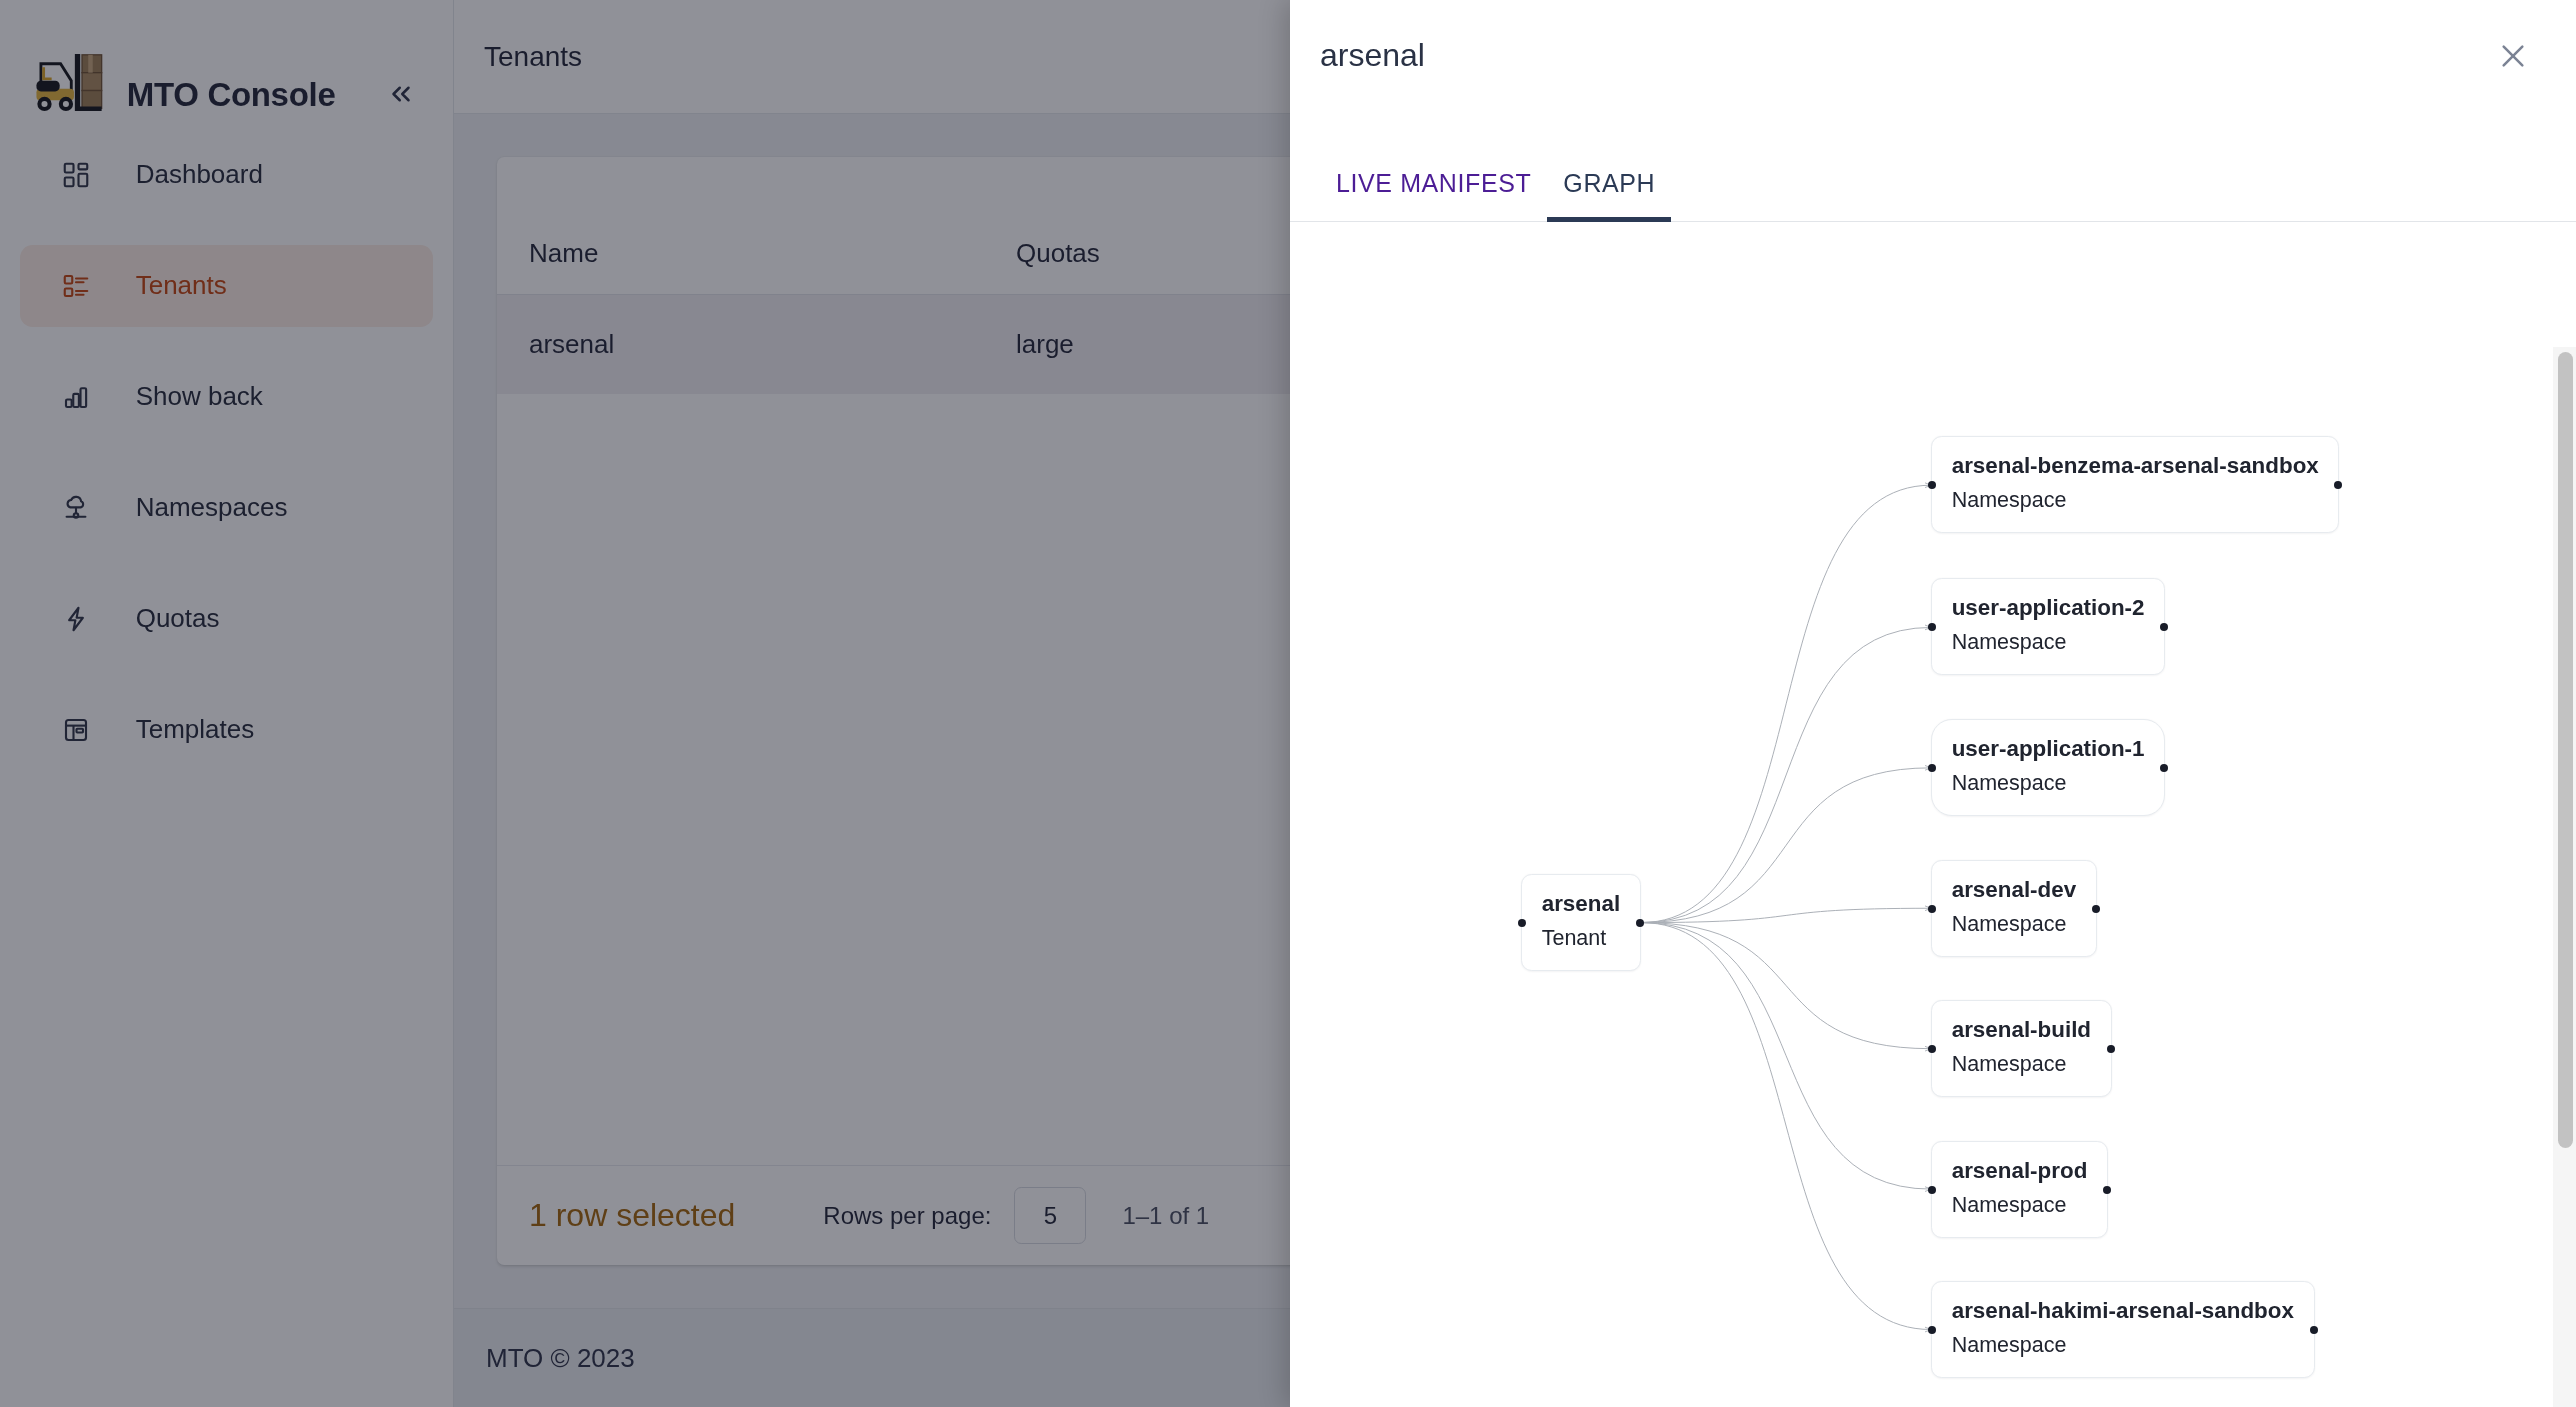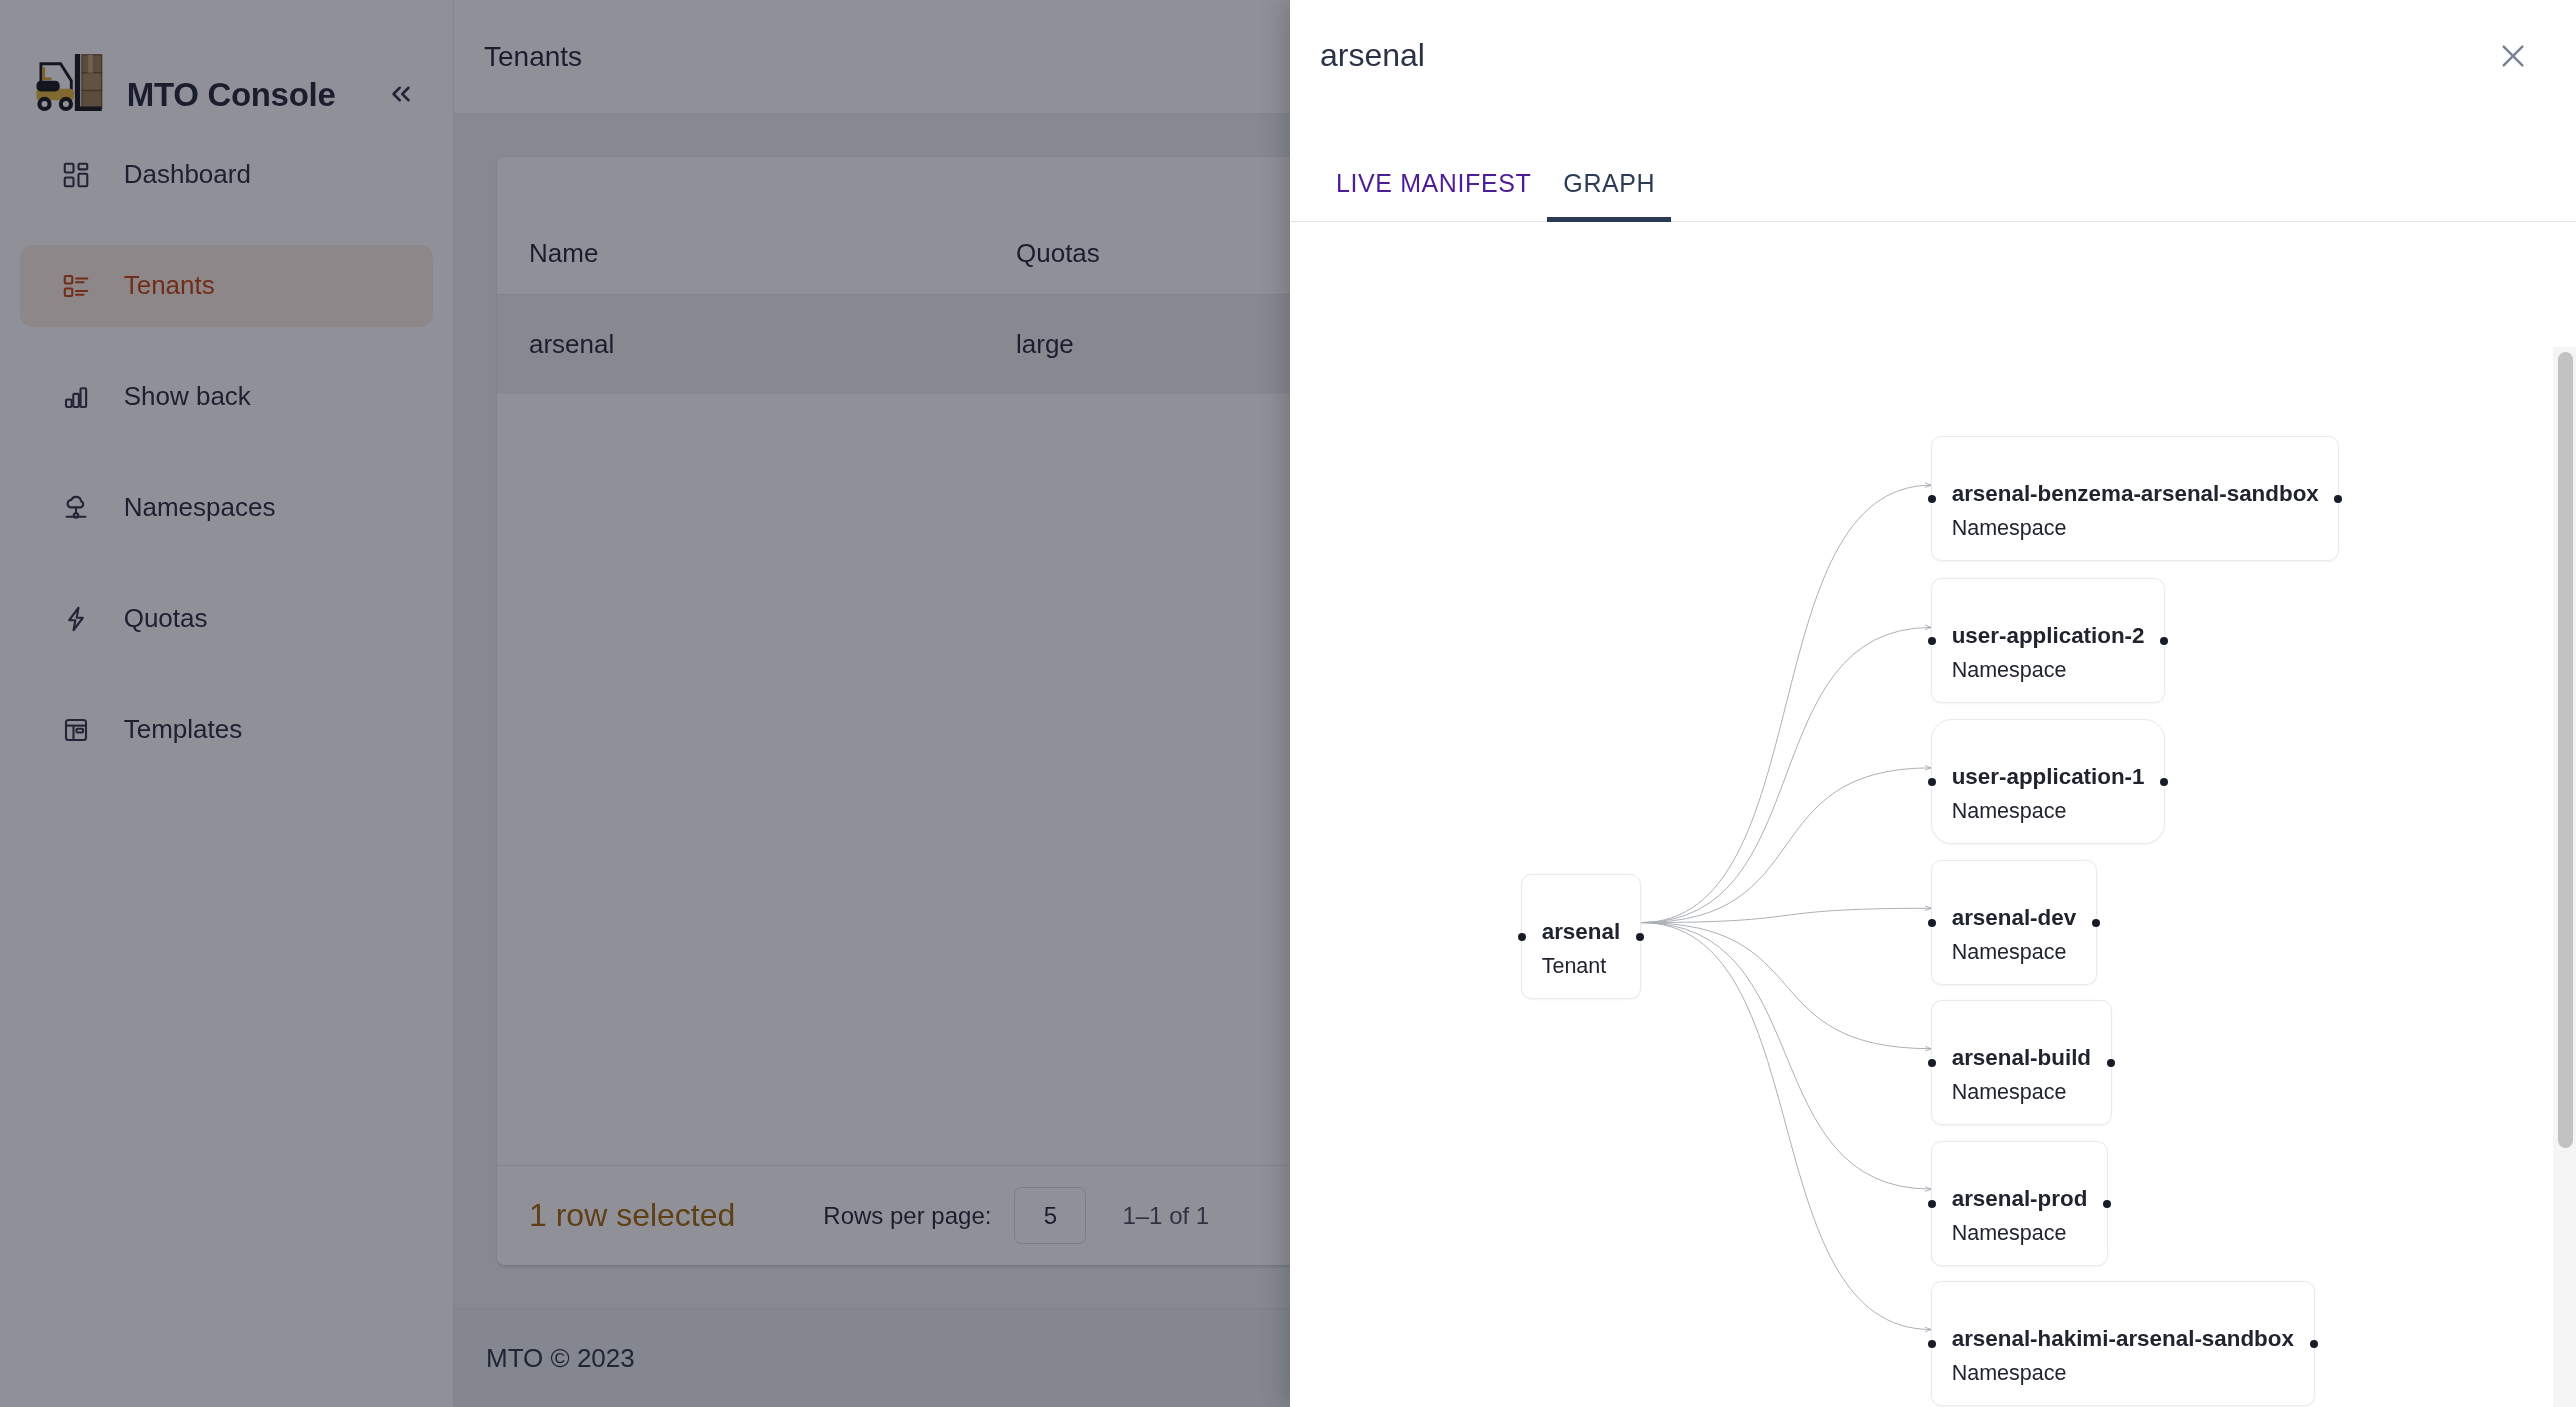--- a/index.html
+++ b/index.html
@@ -34,21 +34,21 @@
     letter-spacing: -0.3px; white-space: nowrap; flex: 1;
   }
   .collapse-btn {
     width: 41px; height: 41px; display: flex;
     align-items: center; justify-content: center;
     color: #2a2f45; cursor: pointer;
   }
 
   .nav { padding: 19.7px 19.7px 0 19.7px; display: flex; flex-direction: column; }
   .nav-item {
-    display: flex; align-items: center; gap: 0;
+    display: flex; align-items: center; gap: 12px;
     height: 82px; border-radius: 12.5px;
     padding: 0 9px; cursor: pointer; margin-bottom: 29px;
   }
   .nav-item .nav-ico {
     width: 95px; flex: 0 0 95px;
     display: flex; align-items: center; justify-content: center;
     color: #2b3044;
   }
   .nav-item .nav-label {
     font-size: 26px; color: #222738; white-space: nowrap;
@@ -162,21 +162,21 @@
   .gnode {
     position: absolute;
     background: #ffffff;
     border: 0.9px solid #e7ebef;
     border-radius: 10.7px;
     padding: 14.3px 19.7px 16px 19.7px;
     box-shadow: 0 0.9px 1.8px rgba(16,24,40,.05);
     cursor: pointer;
     white-space: nowrap;
   }
-  .gnode .gtitle { font-size: 22.4px; font-weight: bold; color: #20242f; line-height: 1.35; margin-top: 28px; }
+  .gnode .gtitle { font-size: 22.4px; font-weight: bold; color: #20242f; line-height: 1.35; }
   .gnode .gsub { font-size: 21.5px; color: #20242f; line-height: 1.45; margin-top: 3.6px; }
   .port {
     position: absolute; width: 8px; height: 8px;
     background: #181c28; border-radius: 50%;
     top: 50%; margin-top: -4px;
   }
   .port.left { left: -4px; }
   .port.right { right: -4px; }
 
   

